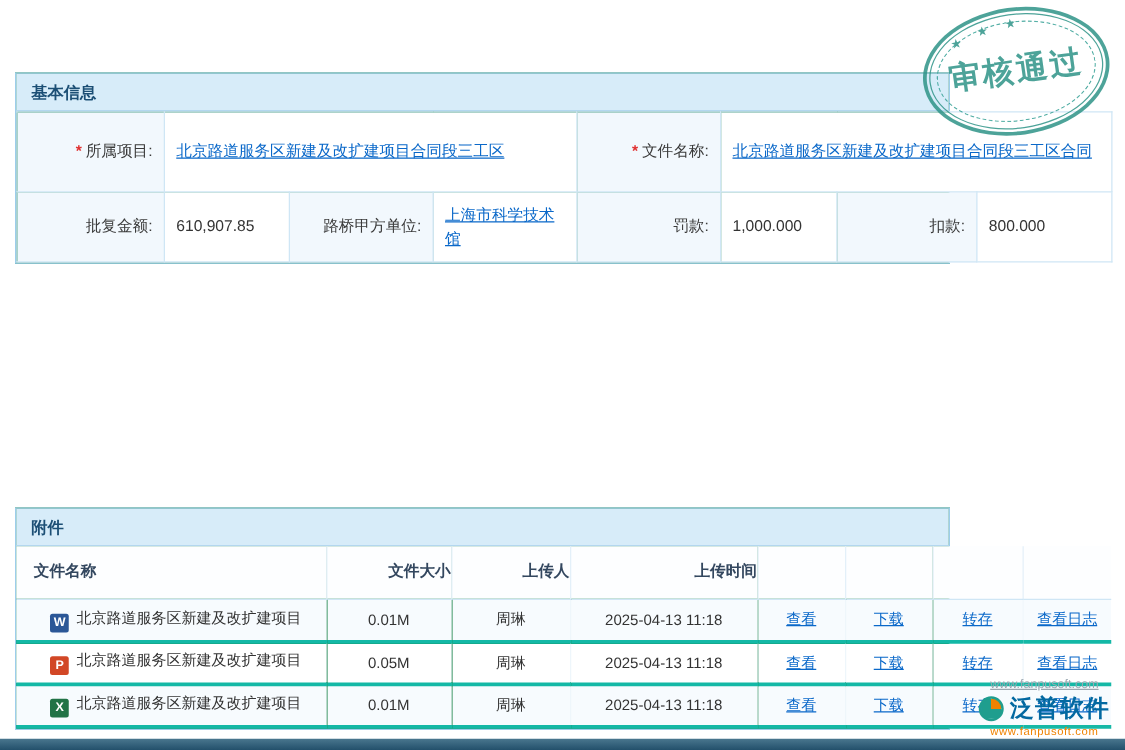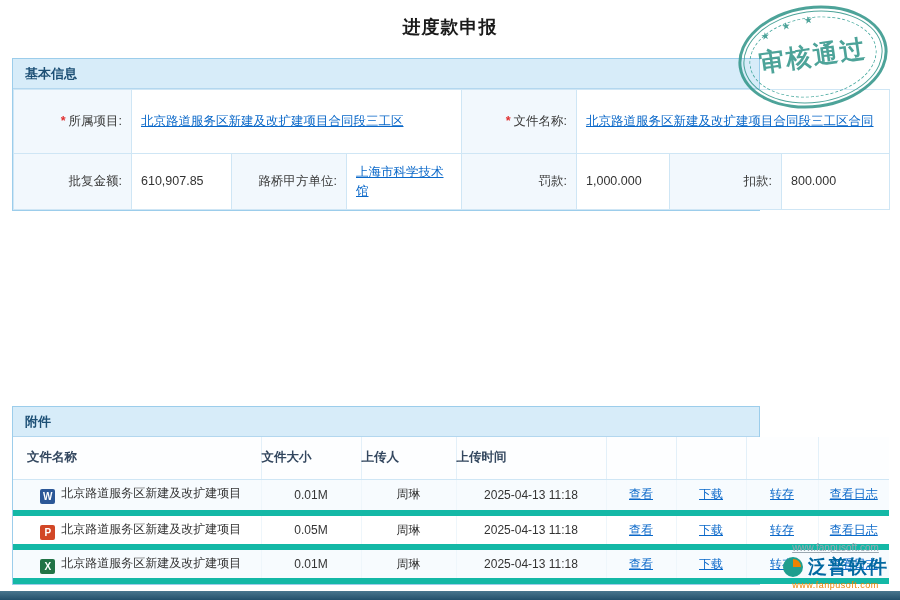--- a/index.html
+++ b/index.html
@@ -39,27 +39,27 @@
   tr.r2 td { height:64px; }
   tr.r3 td { height:56px; }
   tr.r4 td { height:70px; }
   tr.r5 td { height:50px; }
 
   
   table.attach { width:100%; border-collapse:collapse; table-layout:fixed; }
   table.attach th {
     height:42px; font-size:12.5px; font-weight:bold; color:#33475f;
     border-bottom:1px solid #cfe6f5; border-right:1px solid #e3f0f9;
-    background:#fdfeff; text-align:left;
+    background:#fdfeff; text-align:right;
   }
   table.attach th.name-col { text-align:left; padding-left:14px; }
   table.attach th:last-child { border-right:none; }
   table.attach td {
     height:34px; font-size:12px; color:#333; text-align:center;
-    border-bottom:6px solid #14b8a6; border-right:1px solid #eef6fb;
+    border-bottom:3px solid #14b8a6; border-right:1px solid #eef6fb;
     white-space:nowrap; overflow:hidden;
   }
   table.attach td:last-child { border-right:none; }
   table.attach tbody tr:nth-child(odd) { background:#f7fbfe; }
   table.attach tbody tr:nth-child(even){ background:#ffffff; }
   td.file-cell { text-align:left; padding-left:8px; }
   .file-icon {
     display:inline-block; width:15px; height:15px; border-radius:2px;
     color:#fff; font-size:10px; font-weight:bold; text-align:center;
     line-height:15px; vertical-align:-3px; margin-right:6px;
@@ -107,21 +107,20 @@
   .footer-bar {
     position:absolute; left:0; bottom:0; width:900px; height:9px;
     background:linear-gradient(#49768e,#23506b); z-index:10;
   }
 </style>
 </head>
 <body>
 
 <div class="page">
 
-  <div class="page-title">进度款申报</div>
 
   <div class="stamp">
     <div class="ring-outer"></div>
     <div class="ring-inner"></div>
     <div class="ring-dash"></div>
     <span class="star s1">★</span>
     <span class="star s2">★</span>
     <span class="star s3">★</span>
     <div class="stamp-text">审核通过</div>
   </div>

